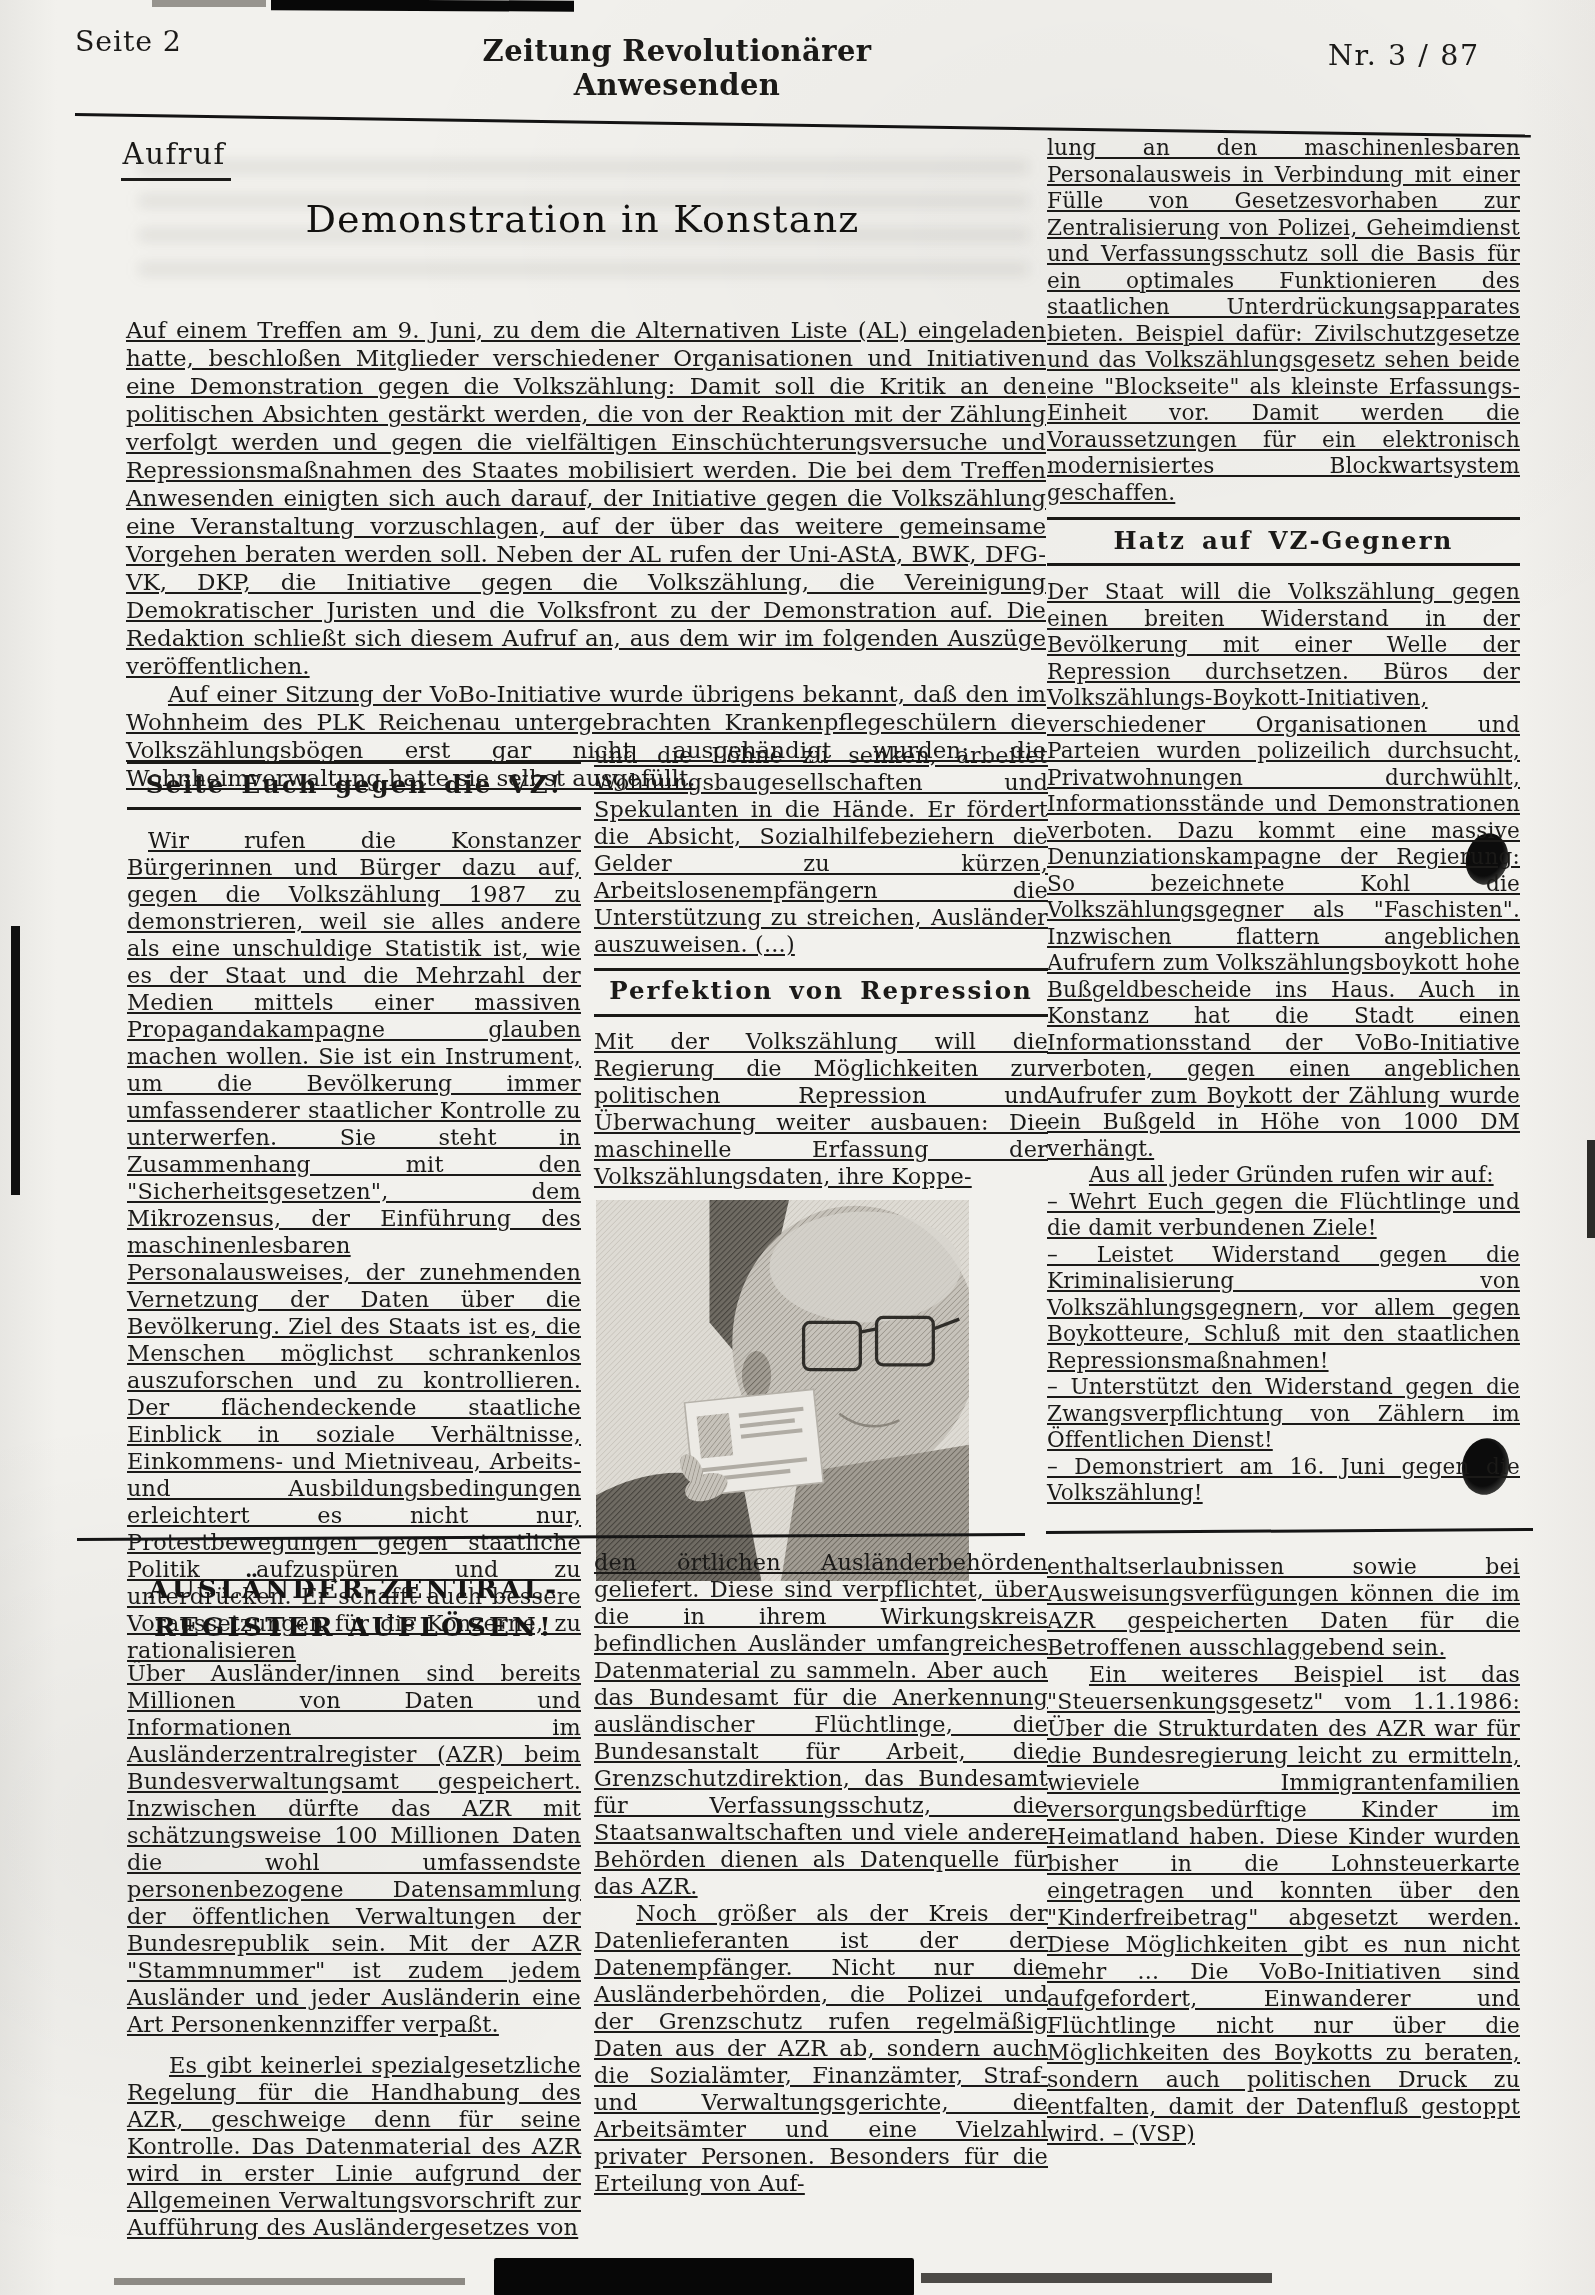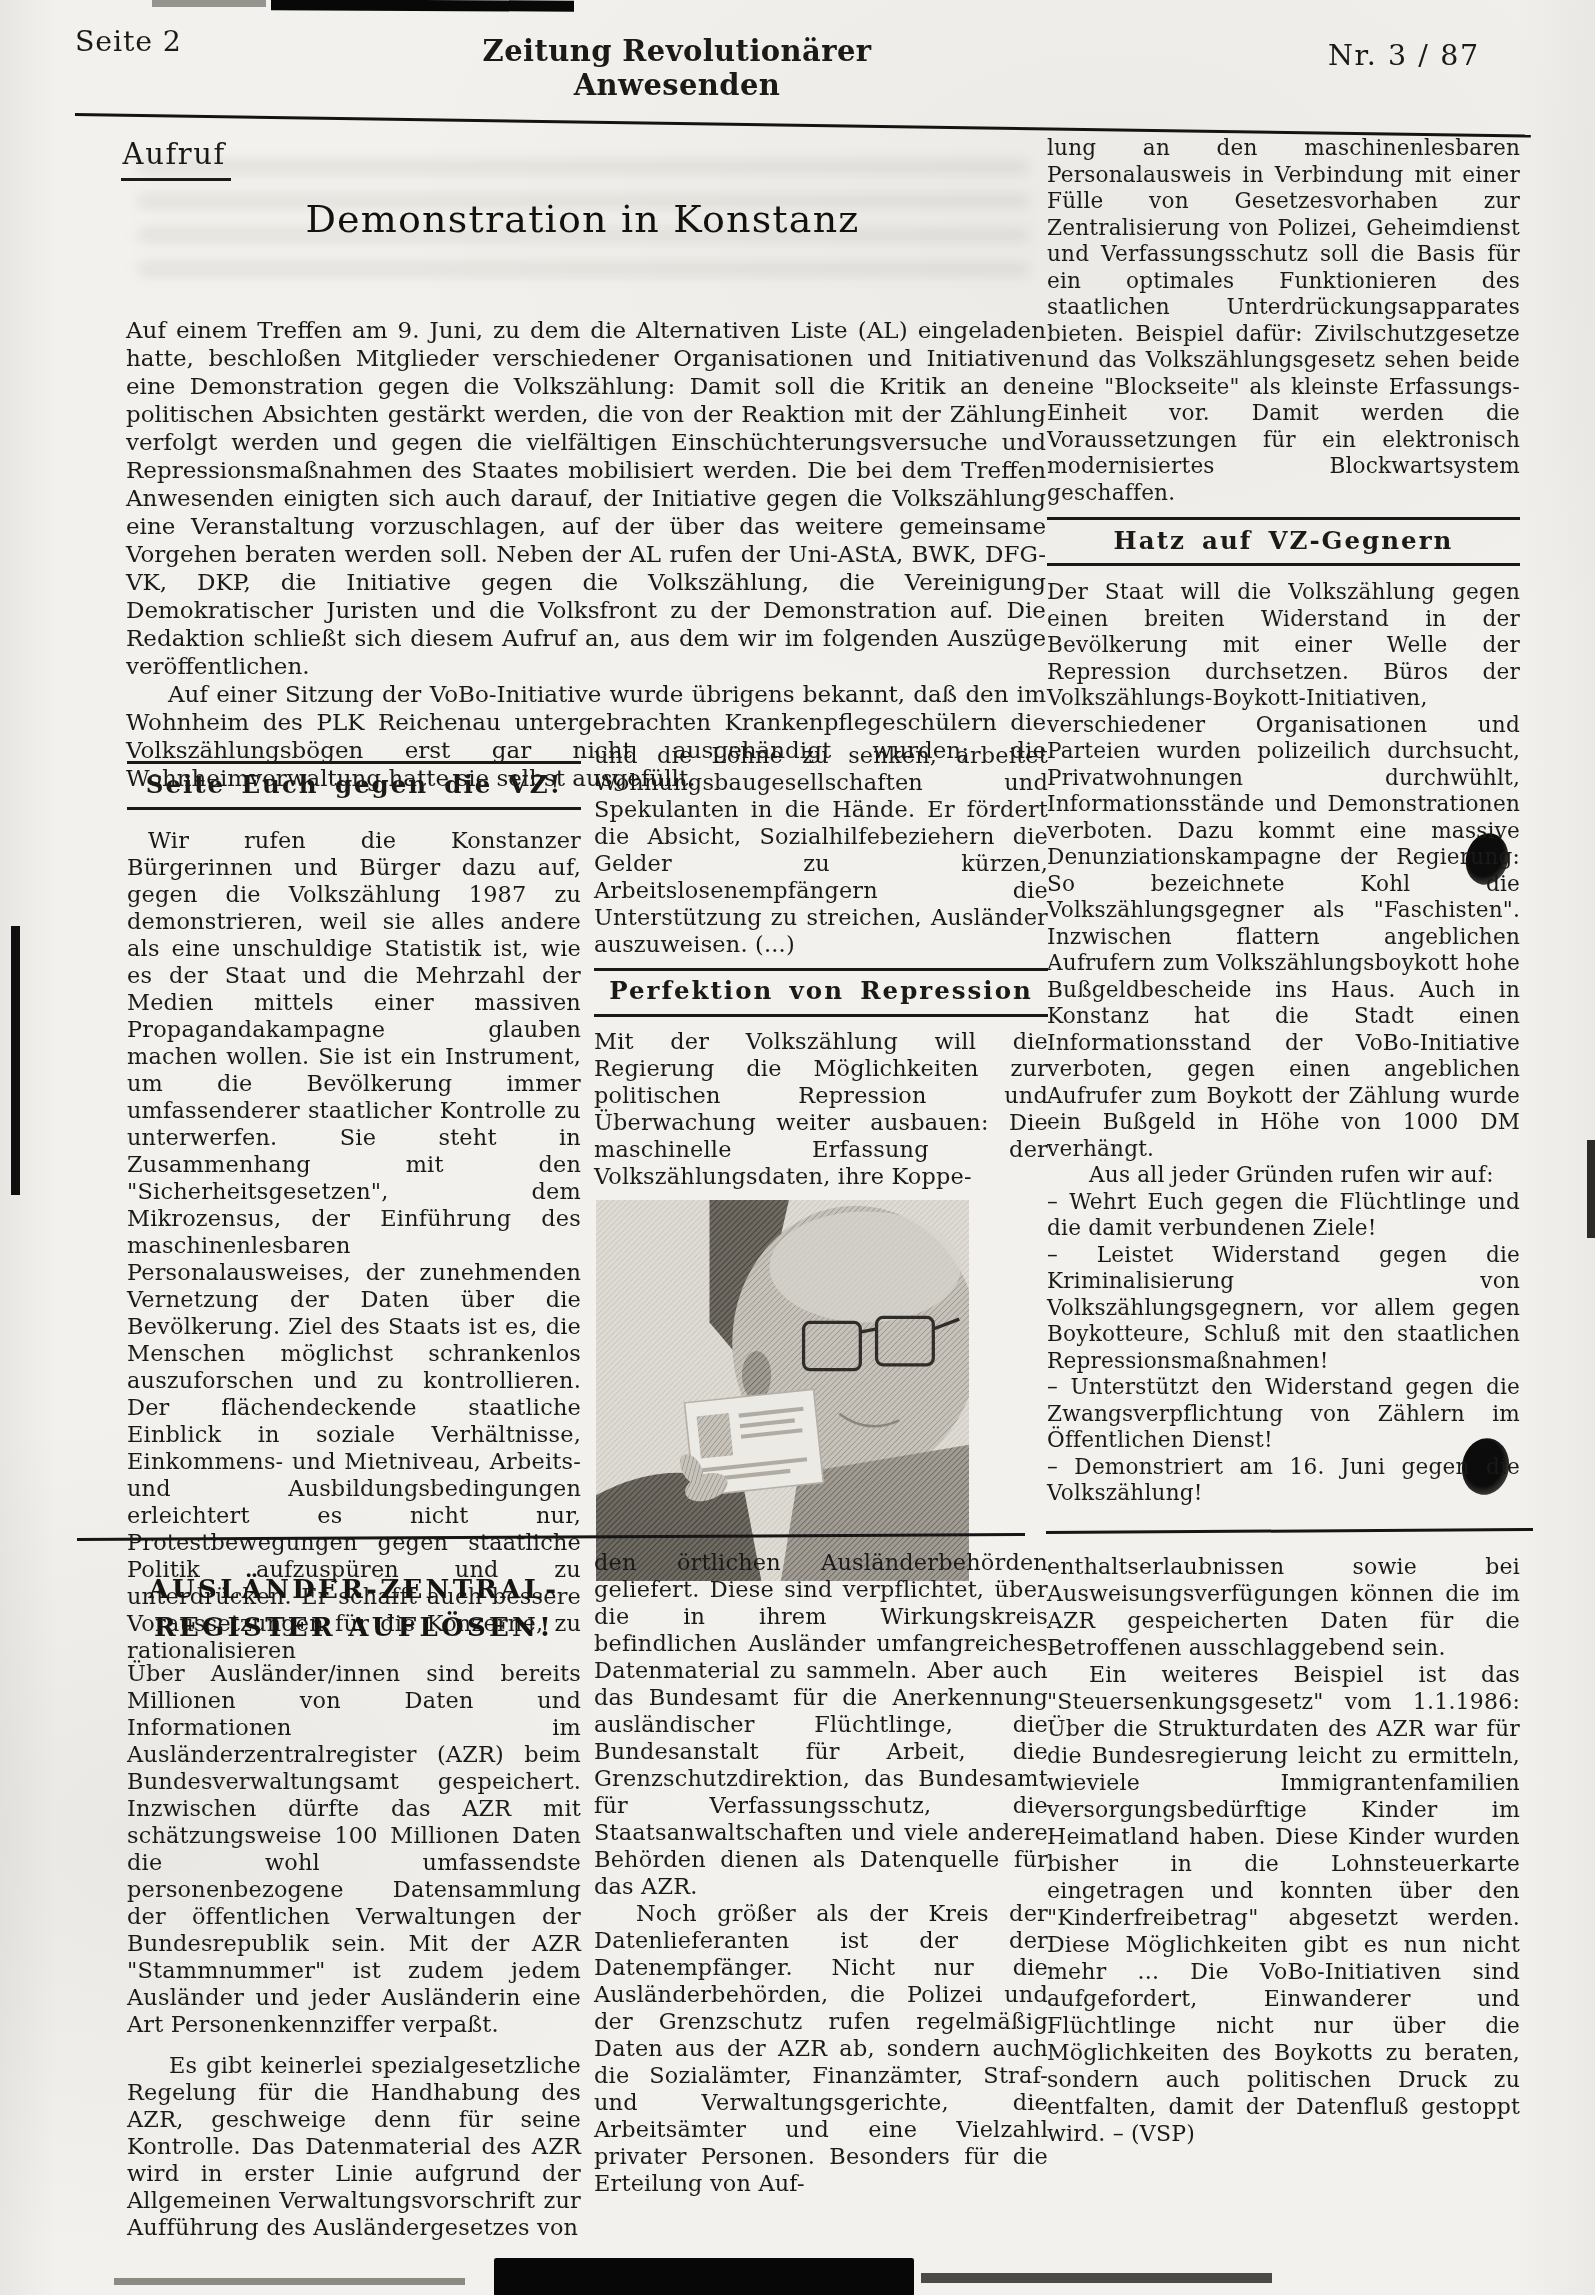--- a/index.html
+++ b/index.html
@@ -7,21 +7,21 @@
     position:relative;width:1595px;height:2295px;overflow:hidden;
     margin:0 auto;
     color:#1b1a18;
     font-family:"DejaVu Serif","Liberation Serif",serif;
     background:
       radial-gradient(1060px 734px at 70% 10%, rgba(0,0,0,0.03), transparent 70%),
       radial-gradient(734px 571px at 10% 80%, rgba(0,0,0,0.04), transparent 75%),
       linear-gradient(90deg,#e7e6e2 0,#f2f1ed 57px,#f2f1ed 1517px,#ebe9e5 100%);
   }
   .abs{position:absolute;}
-  .j{text-align:justify;}
+  .j{text-align:justify;text-decoration:underline;}
   .page p{margin:0;}
   
   .hdr-left{left:75px;top:24.5px;font-size:28.5px;letter-spacing:0.8px;}
   .hdr-center{left:424px;top:34px;width:506px;text-align:center;font-size:29px;font-weight:bold;letter-spacing:0.4px;}
   .hdr-right{left:1328px;top:39px;font-size:28.5px;letter-spacing:1.6px;}
   .hdr-rule{left:75px;top:113px;width:1456px;height:3.3px;background:#141414;transform:rotate(0.85deg);transform-origin:0 0;}
   
   .kicker{left:121px;top:137px;font-size:29px;letter-spacing:1.6px;border-bottom:3.3px solid #1d1c1a;padding:0 4.9px 7.3px 1.6px;}
   .headline{left:122px;top:192px;width:921px;text-align:center;font-size:38px;font-weight:normal;line-height:55px;letter-spacing:1.2px;color:#131210;}
   .ghost{left:139px;top:145px;width:889px;height:130px;background:repeating-linear-gradient(0deg, rgba(110,108,102,.14) 0 12.2px, transparent 12.2px 34px);filter:blur(6.5px);}

